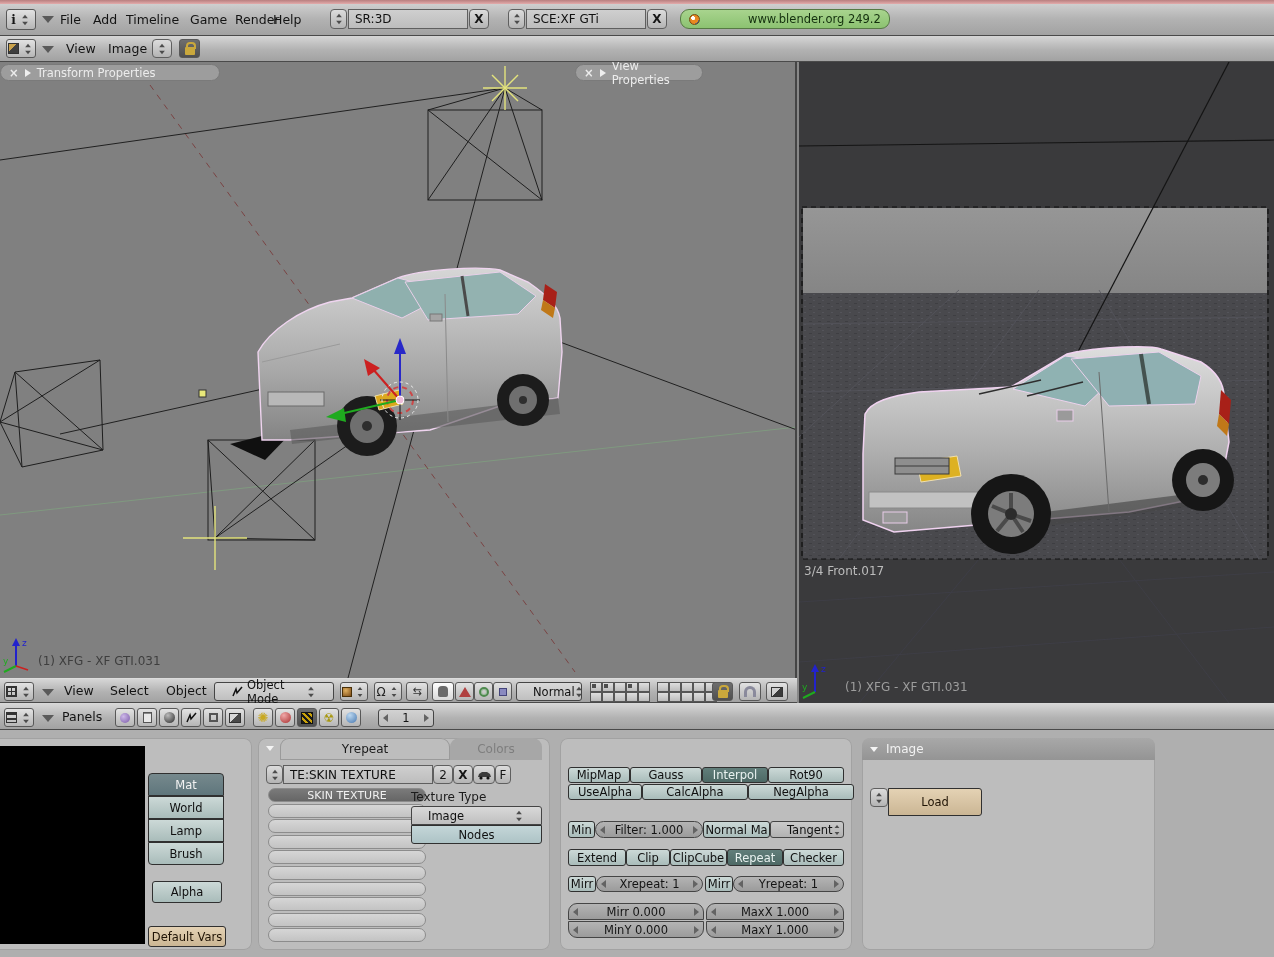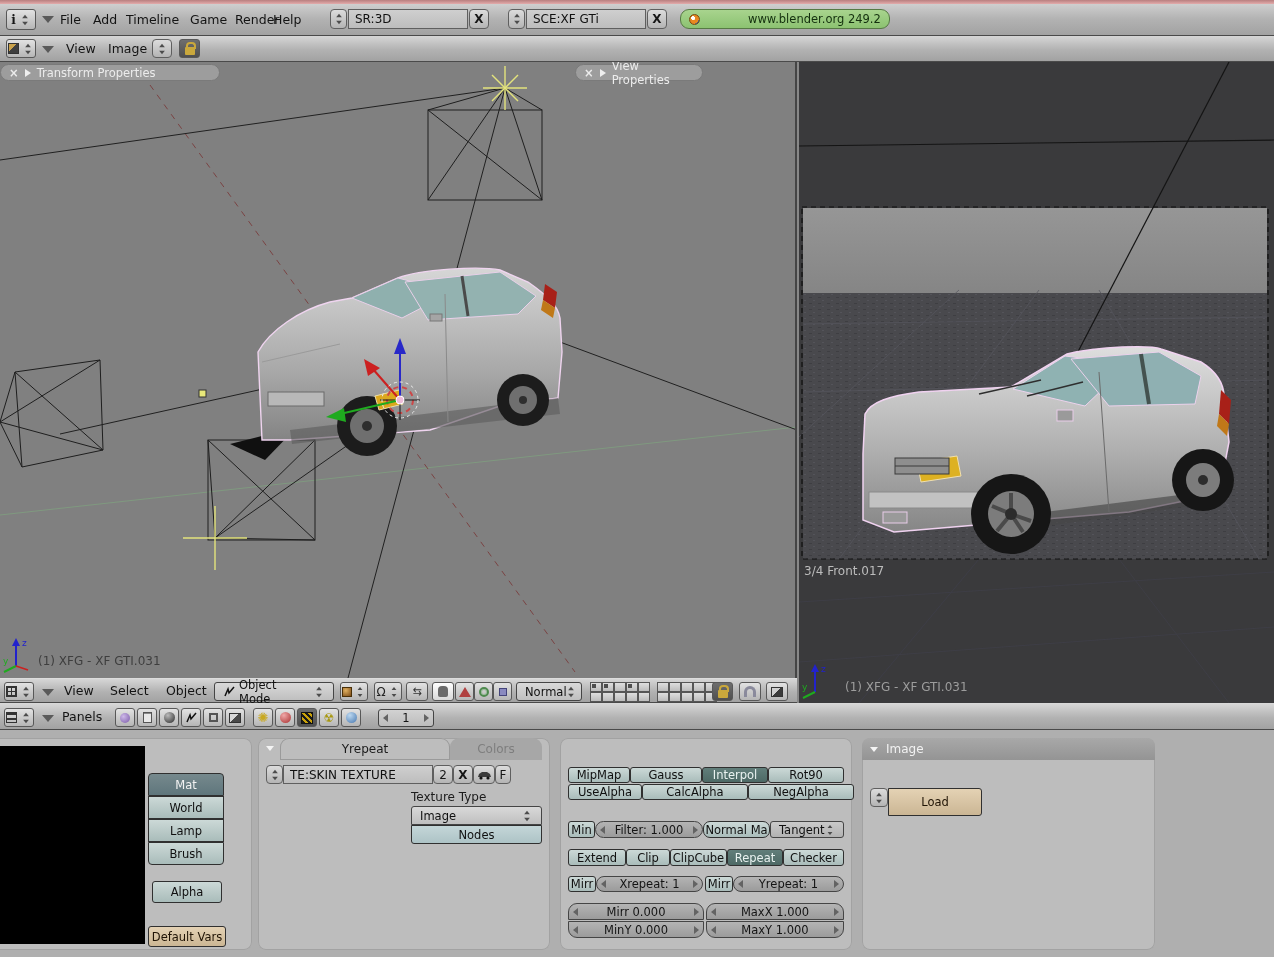--- a/index.html
+++ b/index.html
@@ -38,21 +38,21 @@
   
   .bbtn { background:linear-gradient(#ccd9d7,#a9bcba); border:1px solid #303030; border-radius:3px;
           display:flex; align-items:center; justify-content:center; font-size:11.5px; color:#101010; }
   .bbtn.on { background:linear-gradient(#617e7a,#4d6965); color:#e9f2f0; }
   .bbtn.matbtn.on { background:linear-gradient(#76898d,#5f767c); color:#f2f2f2; }
   .bbtn.tan { background:linear-gradient(#e4d2b4,#cbb694); color:#201405; }
   .numf { background:linear-gradient(#b4b4b4,#9b9b9b); border:1px solid #454545; border-radius:9px;
           display:flex; align-items:center; justify-content:space-between; padding:0 4px; font-size:11.5px; color:#141414; }
   .numf .val { flex:1; text-align:center; }
   .drop { background:linear-gradient(#d9d9d9,#bfbfbf); border:1px solid #454545; border-radius:3px;
-          display:flex; align-items:center; padding:0 8px; font-size:11.5px; color:#101010; }
+          display:flex; align-items:center; padding:0 16px; font-size:11.5px; color:#101010; }
 
   
   .panel { background:#bdbdbd; border-radius:8px; box-shadow:0 0 0 1px #a2a2a2 inset; }
   .phead { position:absolute; left:0; top:0; right:0; height:22px; background:linear-gradient(#a8a8a8,#949494);
            border-radius:8px 8px 0 0; display:flex; align-items:center; gap:8px; padding:0 8px;
            color:#f2f2f2; font-size:12px; }
   .tri-d.white { border-top-color:#f4f4f4; }
   .tab { position:absolute; height:22px; border-radius:9px 9px 0 0; display:flex; align-items:center; justify-content:center; font-size:12px; }
   .tab.active { background:#bdbdbd; color:#1b1b1b; box-shadow:0 0 0 1px #9a9a9a inset; }
   .tab.inactive { background:#a7a7a7; color:#7e7e7e; }
@@ -516,20 +516,32 @@
     <div class="abs sqbtn" style="left:195px;top:27px;width:20px;height:19px;">X</div>
     <div class="abs sqbtn" style="left:215px;top:27px;width:22px;height:19px;">
       <svg width="15" height="10">
           <path d="M1,7 L2,4 L5,2 L10,2 L13,4 L14,7 Z" fill="#3a3a3a"></path>
           <circle cx="4" cy="8" r="1.6" fill="#111"></circle>
           <circle cx="11" cy="8" r="1.6" fill="#111"></circle>
         </svg>
     </div>
     <div class="abs sqbtn" style="left:237px;top:27px;width:16px;height:19px;font-weight:normal;">F</div>
 
+    <div class="abs" style="left:10px;top:50px;width:158px;">
+      <div class="chanrow sel" style="margin-bottom:1.6px;">SKIN TEXTURE</div>
+      <div class="chanrow" style="margin-bottom:1.6px;"></div>
+      <div class="chanrow" style="margin-bottom:1.6px;"></div>
+      <div class="chanrow" style="margin-bottom:1.6px;"></div>
+      <div class="chanrow" style="margin-bottom:1.6px;"></div>
+      <div class="chanrow" style="margin-bottom:1.6px;"></div>
+      <div class="chanrow" style="margin-bottom:1.6px;"></div>
+      <div class="chanrow" style="margin-bottom:1.6px;"></div>
+      <div class="chanrow" style="margin-bottom:1.6px;"></div>
+      <div class="chanrow"></div>
+    </div>
     <div class="abs" style="left:153px;top:52px;font-size:12px;color:#1c1c1c;">Texture Type</div>
     <div class="abs drop" style="left:153px;top:68px;width:131px;height:19px;border-radius:3px 3px 0 0;">
       <span style="flex:1;">Image</span>
       <span class="stp">
           <span class="tri-u" style="transform:scale(.7)"></span>
           <span class="tri-d" style="transform:scale(.7)"></span>
         </span>
     </div>
     <div class="abs bbtn" style="left:153px;top:87px;width:131px;height:19px;border-radius:0 0 3px 3px;background:linear-gradient(#c4d6d8,#adc3c6);">Nodes</div>
   </div>
@@ -542,21 +554,21 @@
     <div class="abs bbtn" style="left:8px;top:46px;width:74px;height:16px;">UseAlpha</div>
     <div class="abs bbtn" style="left:82px;top:46px;width:106px;height:16px;">CalcAlpha</div>
     <div class="abs bbtn" style="left:188px;top:46px;width:106px;height:16px;">NegAlpha</div>
 
     <div class="abs bbtn" style="left:8px;top:83px;width:27px;height:17px;">Min</div>
     <div class="abs numf" style="left:35px;top:83px;width:108px;height:17px;">
       <span class="tri-l"></span>
         <span class="val">Filter: 1.000</span>
         <span class="tri-rs"></span>
     </div>
-    <div class="abs bbtn" style="left:143px;top:83px;width:67px;height:17px;border-radius:7px;">Normal Ma</div>
+    <div class="abs bbtn" style="left:143px;top:83px;width:67px;height:17px;">Normal Ma</div>
     <div class="abs drop" style="left:210px;top:83px;width:74px;height:17px;background:linear-gradient(#cacaca,#b2b2b2);">
       <span style="flex:1;">Tangent</span>
       <span class="stp">
           <span class="tri-u" style="transform:scale(.6)"></span>
           <span class="tri-d" style="transform:scale(.6)"></span>
         </span>
     </div>
 
     <div class="abs bbtn" style="left:8px;top:111px;width:58px;height:17px;">Extend</div>
     <div class="abs bbtn" style="left:66px;top:111px;width:44px;height:17px;">Clip</div>

